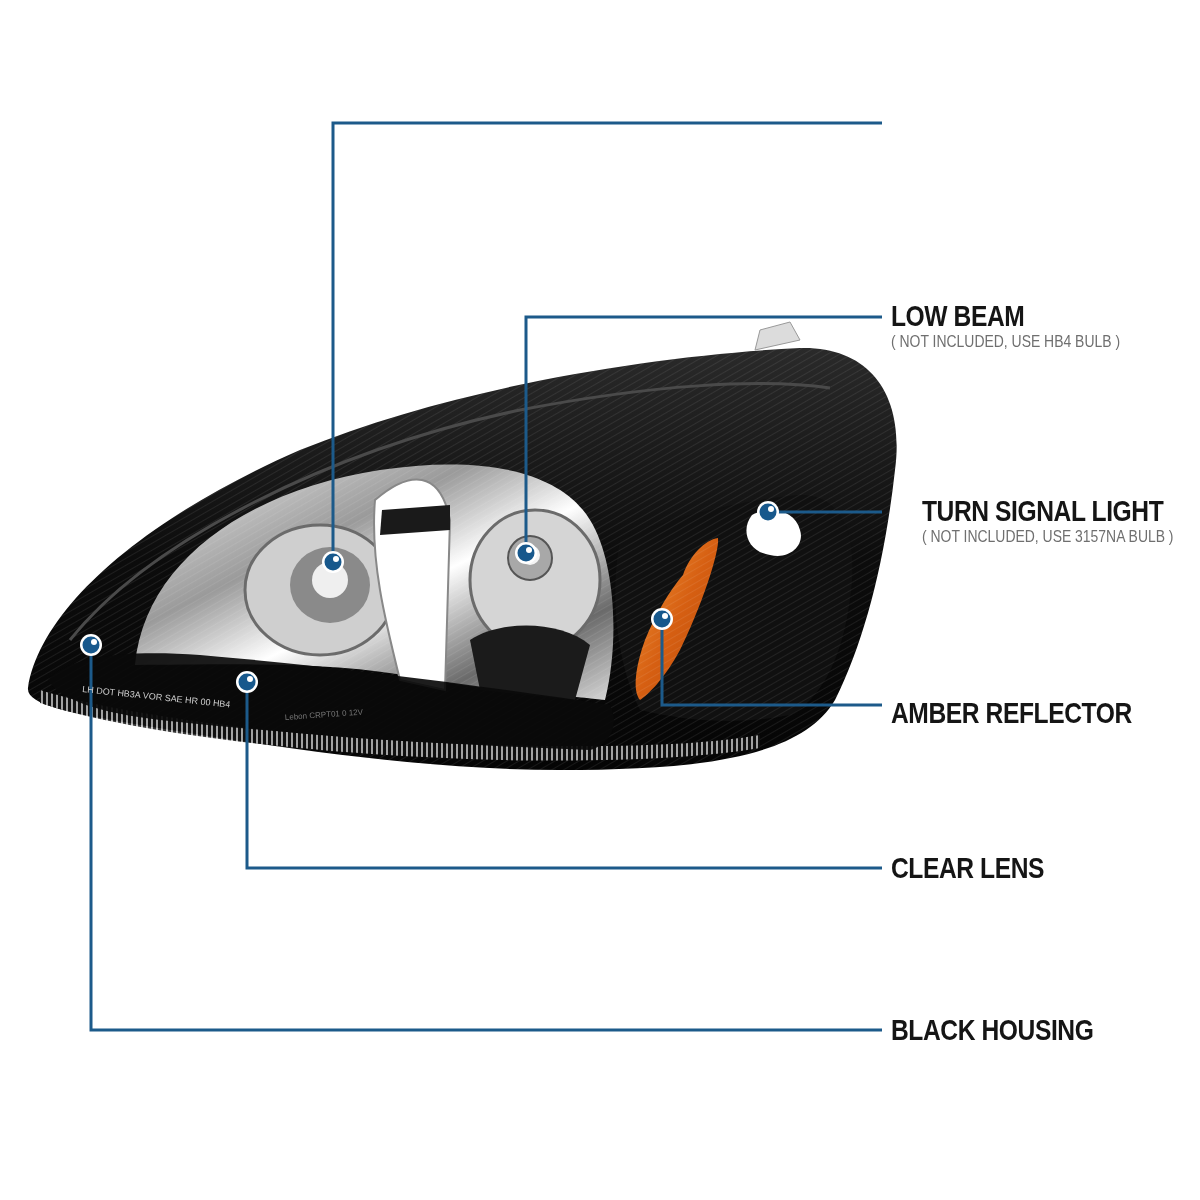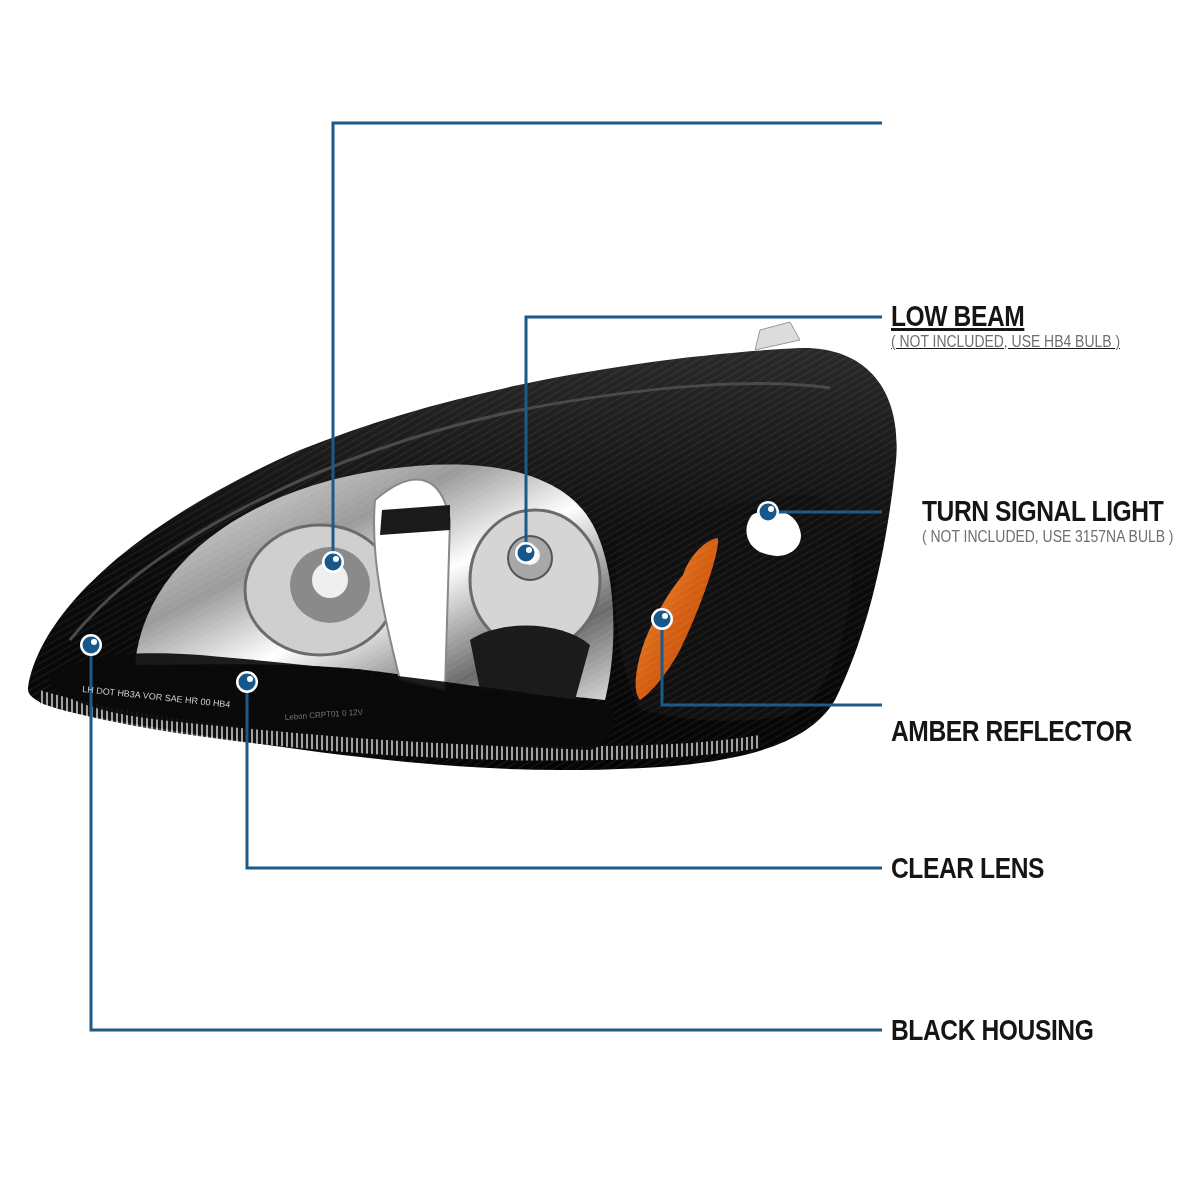--- a/index.html
+++ b/index.html
@@ -123,31 +123,31 @@
         <circle cx="91" cy="645" r="8.5" fill="#17588c"></circle>
         <circle cx="94" cy="642" r="3" fill="#ffffff"></circle>
       </g>
     </g>
 
     <text x="82" y="692" font-family="Liberation Sans, sans-serif" font-size="9" fill="#cfcfcf" transform="rotate(6 82 692)">LH  DOT  HB3A  VOR  SAE  HR  00    HB4</text>
     <text x="285" y="720" font-family="Liberation Sans, sans-serif" font-size="8" fill="#777" transform="rotate(-4 285 720)">Lebon CRPT01 0  12V</text>
   </svg>
 
 
-  <div class="label" style="left:891px; top:300px;text-decoration:underline;">
+  <div class="label" style="left:891px; top:300px;">
     <span class="title">LOW BEAM</span>
     <span class="sub">( NOT INCLUDED, USE  HB4  BULB )</span>
   </div>
 
   <div class="label" style="left:922px; top:495px;">
     <span class="title">TURN SIGNAL LIGHT</span>
     <span class="sub">( NOT INCLUDED, USE  3157NA  BULB )</span>
   </div>
 
-  <div class="label" style="left:891px; top:715px;">
+  <div class="label" style="left:891px; top:697px;">
     <span class="title">AMBER REFLECTOR</span>
   </div>
 
   <div class="label" style="left:891px; top:1014px;">
     <span class="title">BLACK HOUSING</span>
   </div>
 
   <div class="label" style="left:891px; top:852px;">
     <span class="title">CLEAR LENS</span>
   </div>

